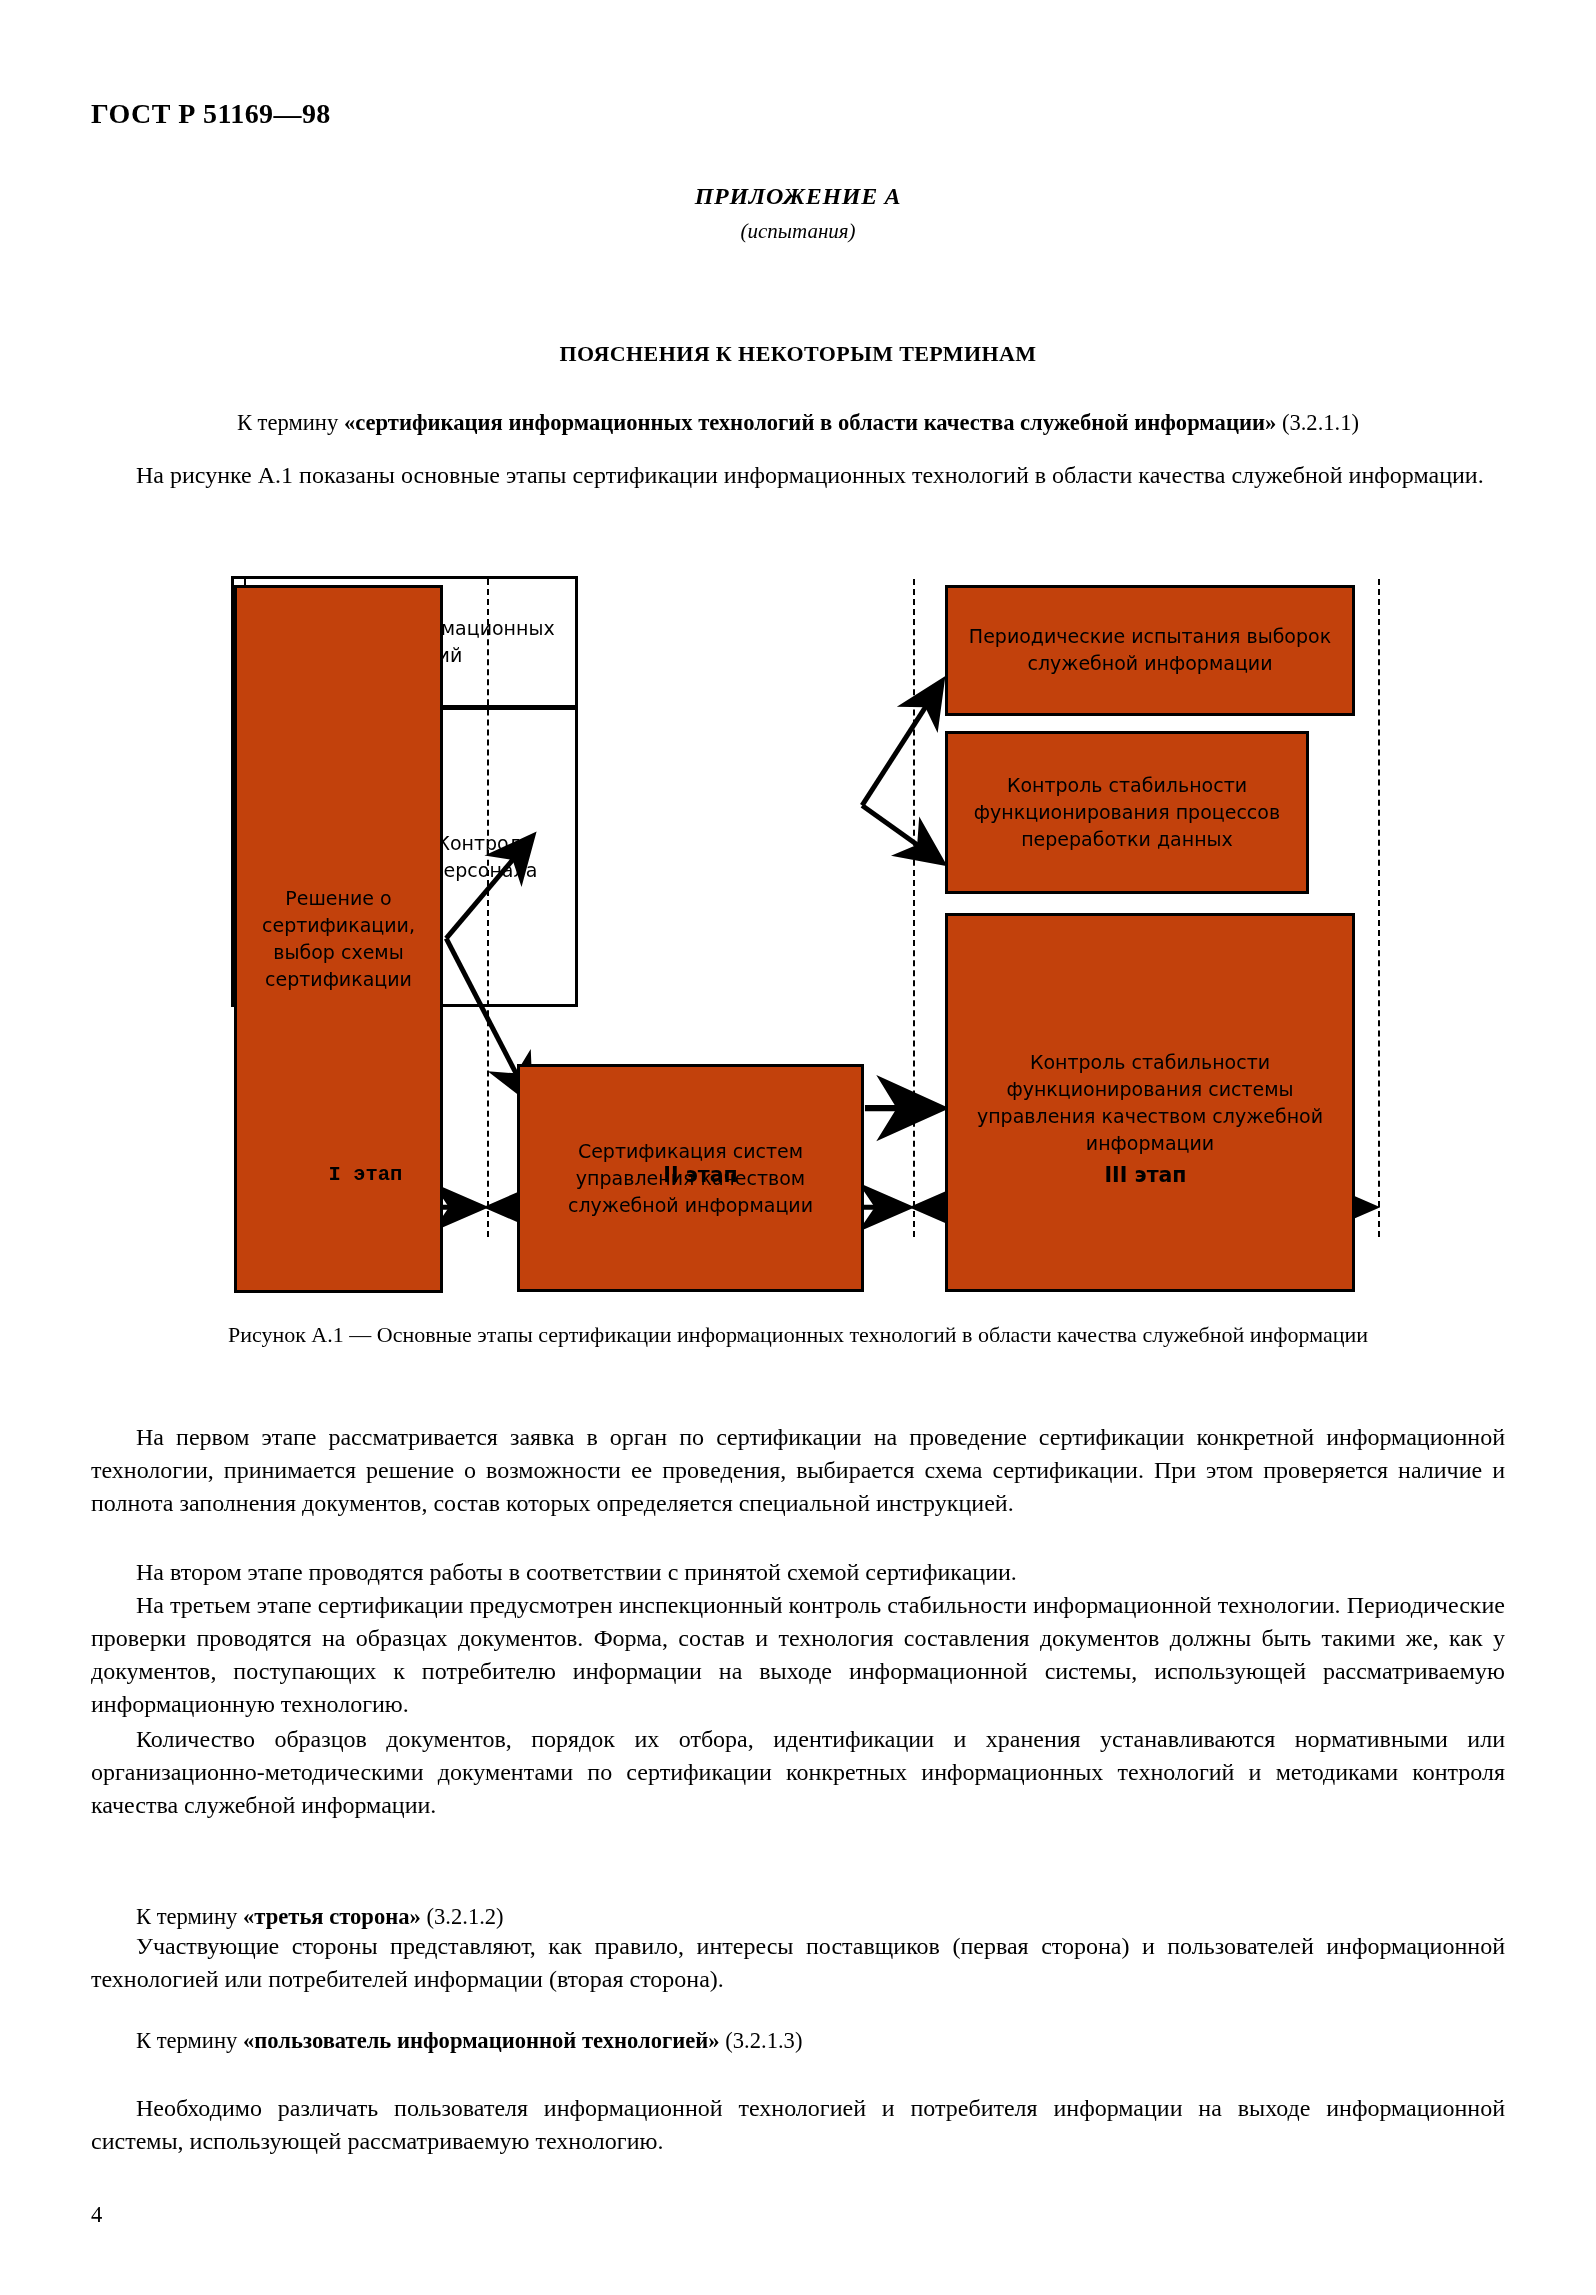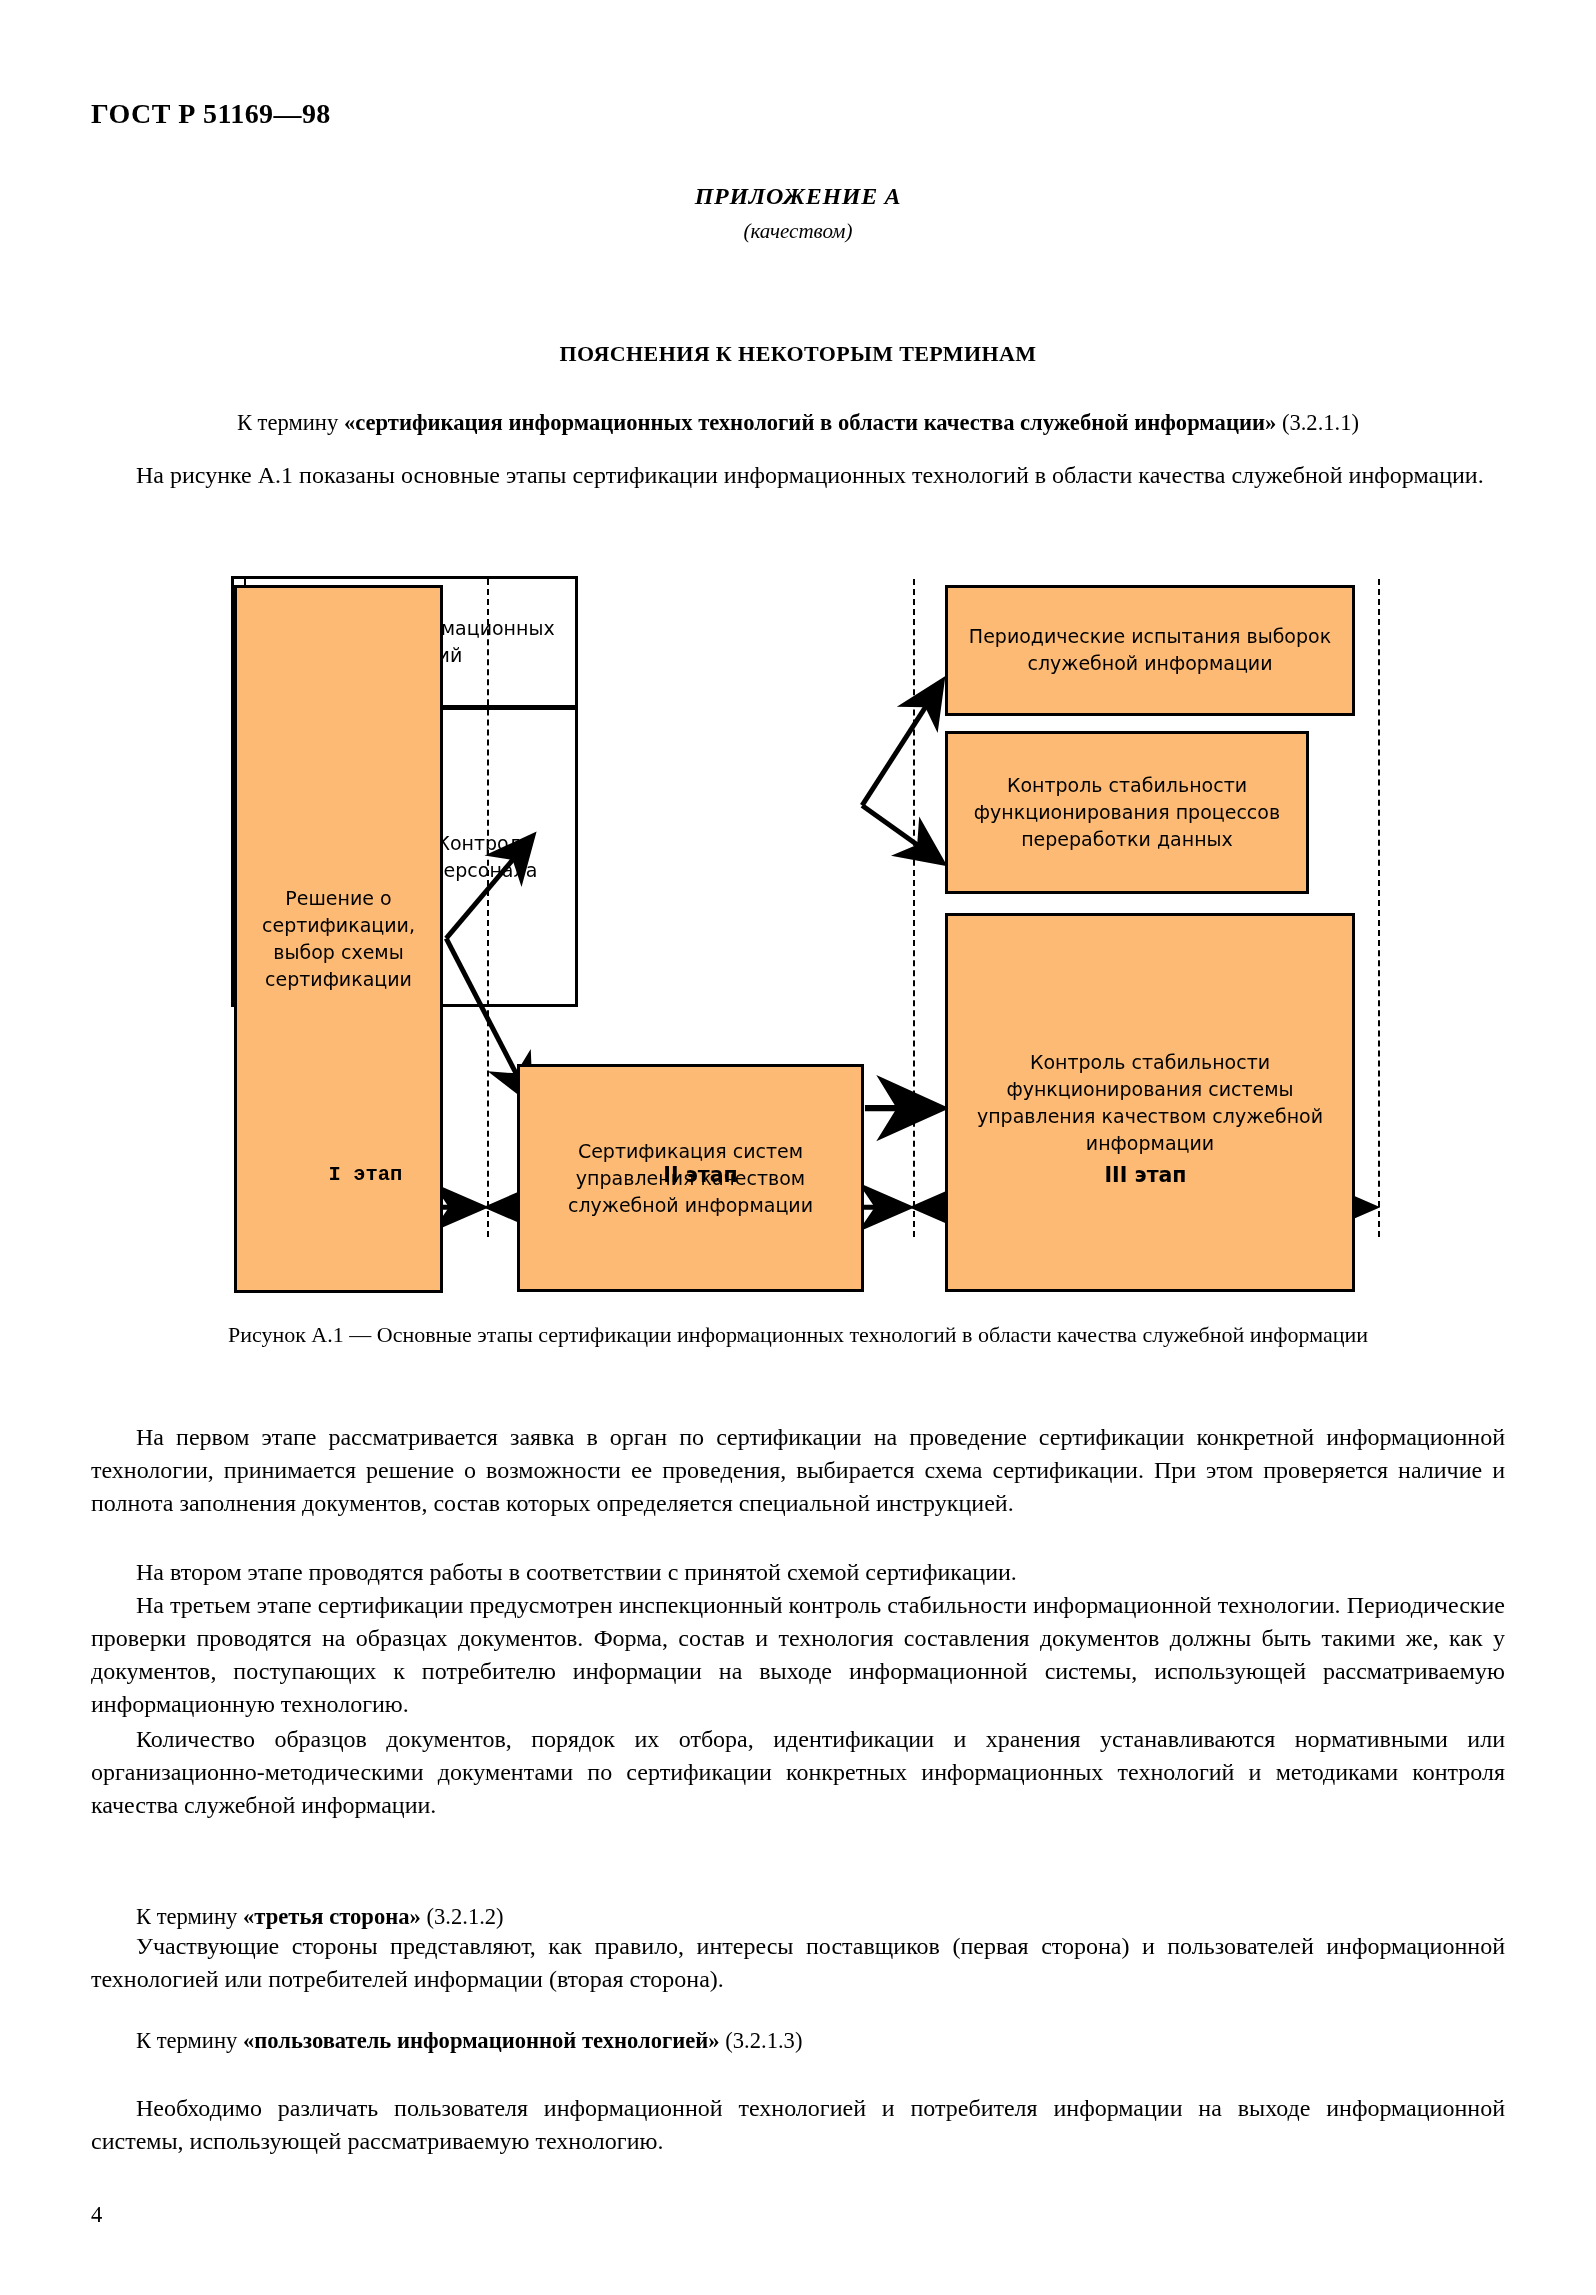--- a/index.html
+++ b/index.html
@@ -58,21 +58,21 @@
   
   .figure {
     position:absolute;
     left:234px; top:579px;
     width:1153px; height:658px;
   }
 
   .fig-box {
     position:absolute;
     border:3.5px solid #000;
-    background:#fdba74;
+    background:#c2410c;
     display:flex; align-items:center; justify-content:center;
     text-align:center;
     font-family:"DejaVu Sans", sans-serif;
     font-size:19px;
     line-height:27px;
     box-sizing:border-box;
     z-index:3;
   }
 
   
@@ -191,21 +191,21 @@
 </style>
 </head>
 <body>
 
 <div class="page">
 
   <div class="std-header">ГОСТ Р 51169—98</div>
 
   <div class="appendix-block">
     <div class="appendix-title">ПРИЛОЖЕНИЕ А</div>
-    <div class="appendix-sub">(качеством)</div>
+    <div class="appendix-sub">(испытания)</div>
   </div>
 
   <div class="main-title">ПОЯСНЕНИЯ К НЕКОТОРЫМ ТЕРМИНАМ</div>
 
   <div class="term-line" id="term-1">
     <span class="lead">К термину </span><b>«сертификация информационных технологий в области качества служебной информации»</b><span> (3.2.1.1)</span>
   </div>
 
   <div class="body-par" id="par-intro">На рисунке А.1 показаны основные этапы сертификации информационных технологий в области качества служебной информации.</div>
 

